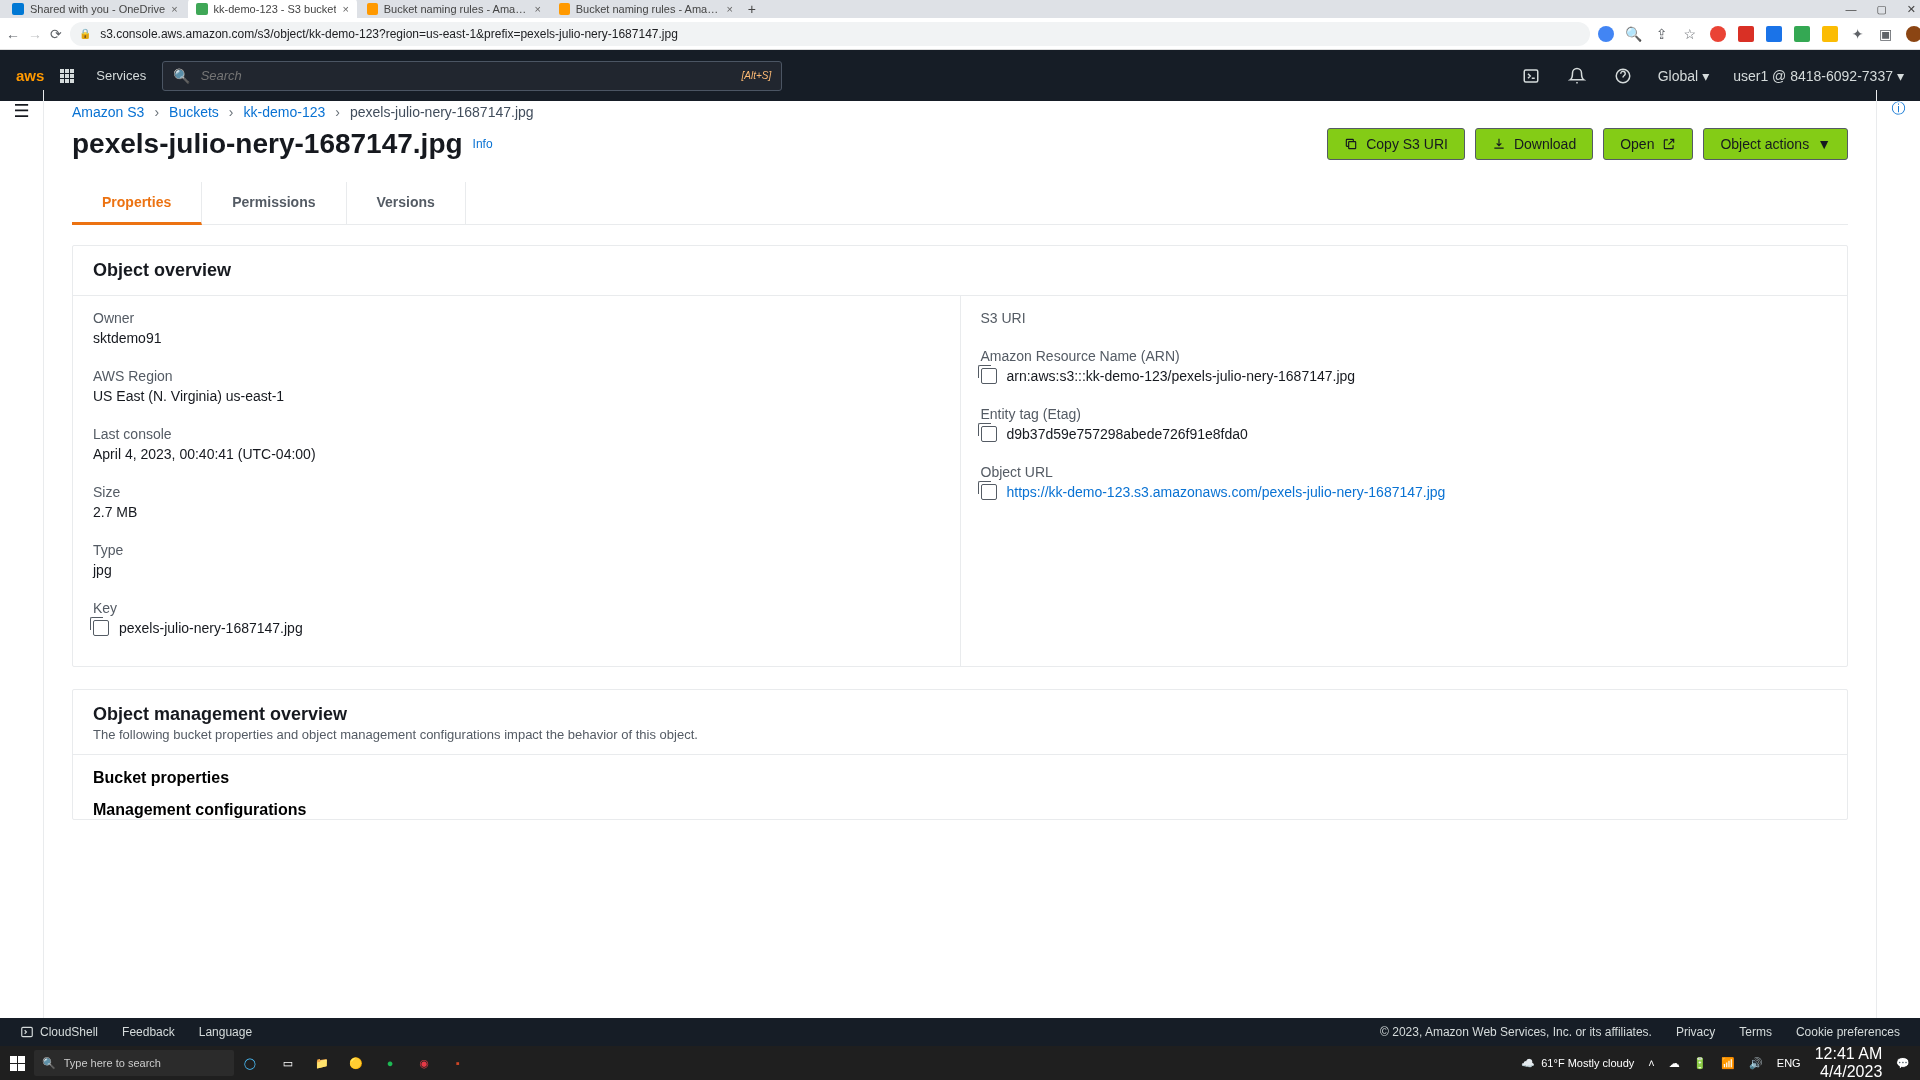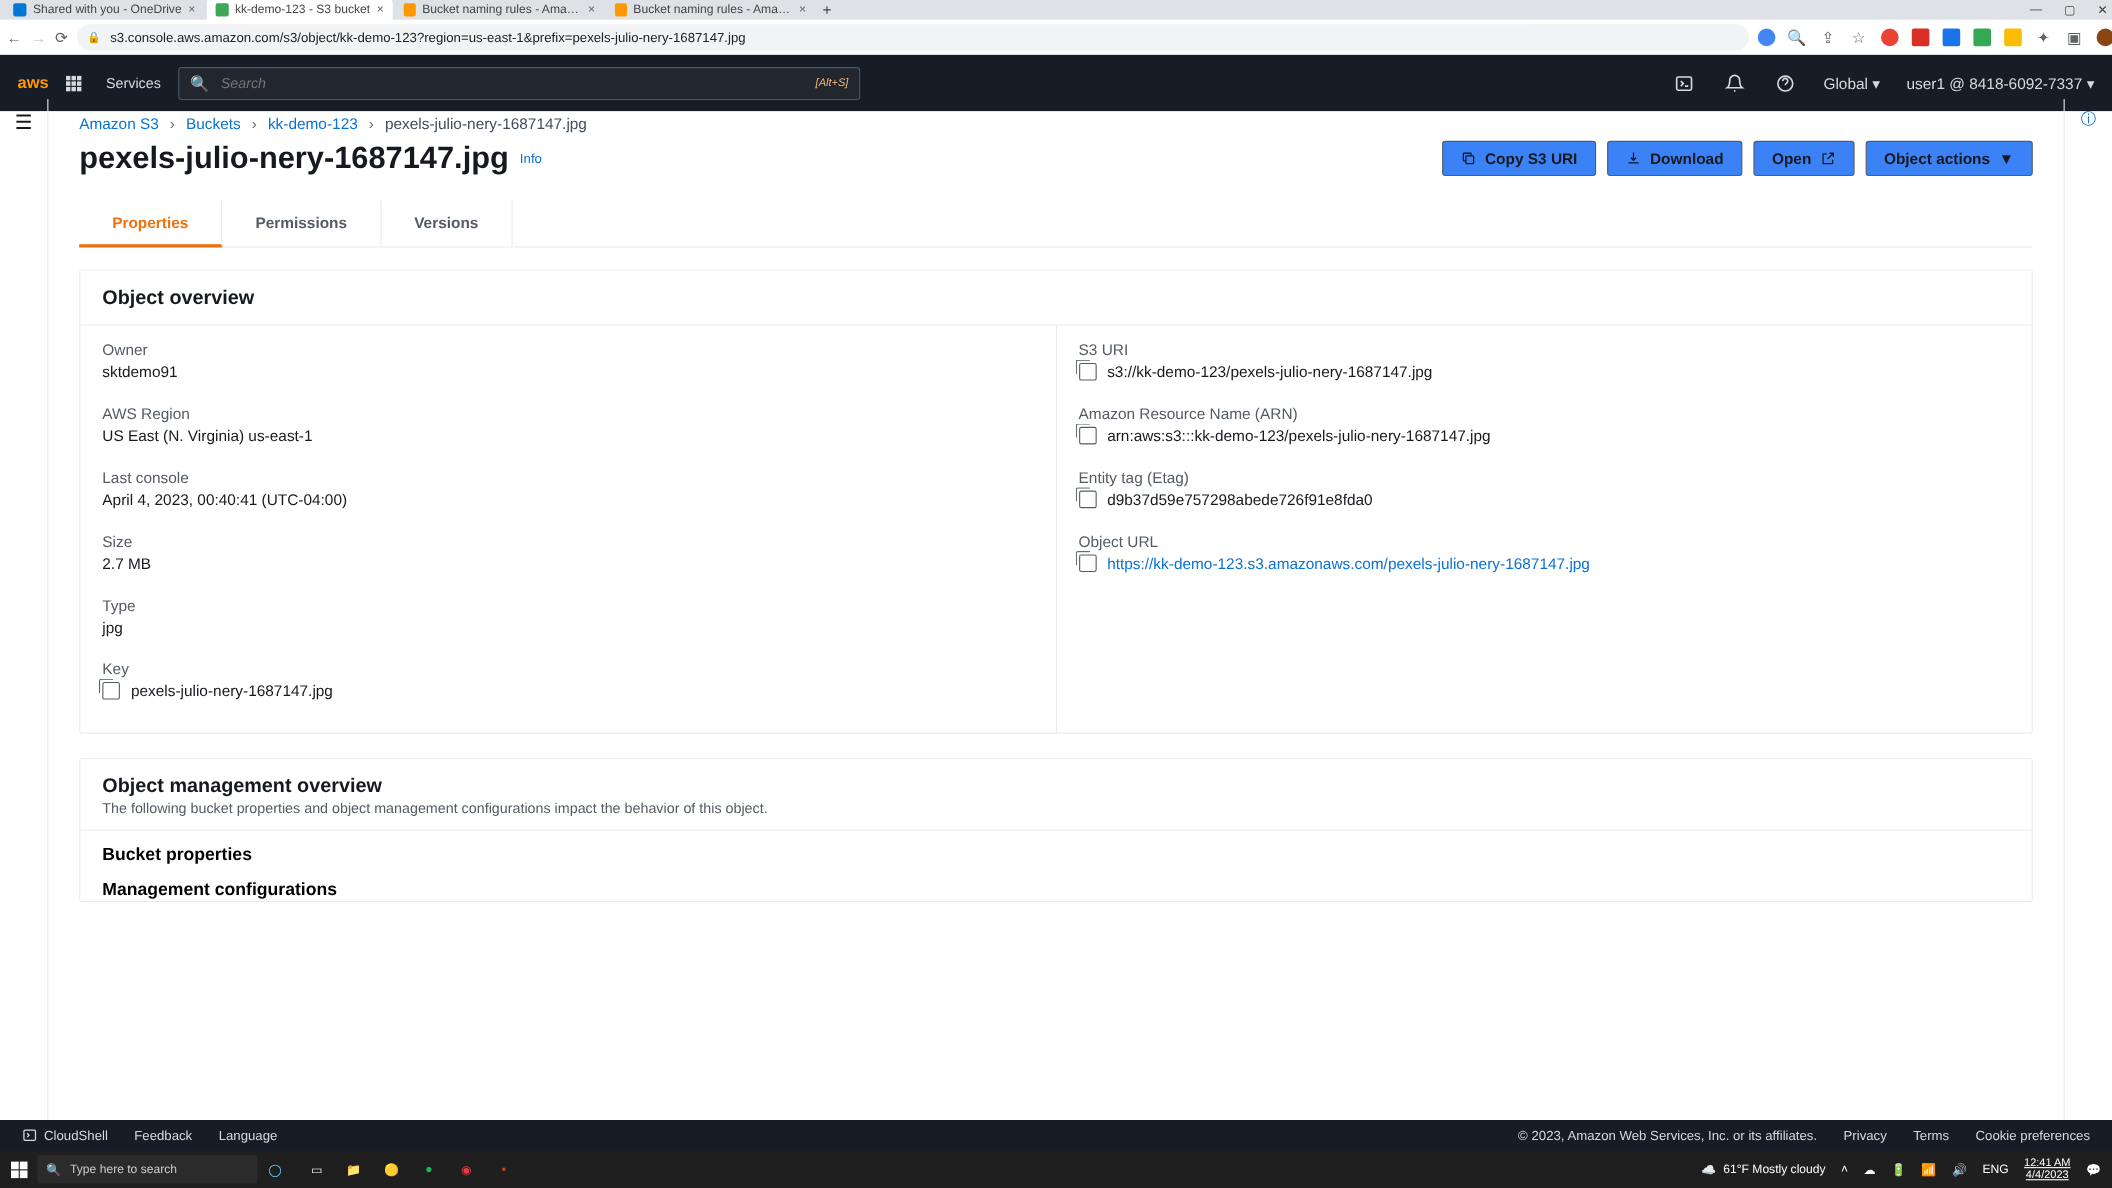--- a/index.html
+++ b/index.html
@@ -45,21 +45,21 @@
 
 .crumbs { display: flex; align-items: center; gap: 10px; font-size: 14px; margin-bottom: 8px; }
 .crumbs a { color: #0972d3; text-decoration: none; }
 .crumb-sep { color: #687078; }
 .crumb-now { color: #414d5c; }
 
 .header-row { display: flex; align-items: center; gap: 10px; margin-bottom: 22px; }
 .obj-title { font-size: 28px; font-weight: 700; color: #16191f; }
 .info-link { color: #0972d3; font-size: 12px; font-weight: 400; }
 .header-actions { margin-left: auto; display: flex; gap: 10px; }
-.aws-btn { border: 1px solid #545b64; background: #3b82f6; color: #16191f; padding: 7px 16px; border-radius: 3px; font-size: 14px; font-weight: 700; display: flex; align-items: center; gap: 8px; cursor: pointer; }
+.aws-btn { border: 1px solid #545b64; background: #84cc16; color: #16191f; padding: 7px 16px; border-radius: 3px; font-size: 14px; font-weight: 400; display: flex; align-items: center; gap: 8px; cursor: pointer; }
 .btn-ic{width:14px;height:14px;display:inline-block;}
 
 .tab-row { display: flex; border-bottom: 1px solid #e9ebed; margin-bottom: 20px; }
 .aws-tab { padding: 12px 30px; font-size: 14px; font-weight: 700; color: #545b64; border-right: 1px solid #e9ebed; cursor: pointer; }
 .aws-tab.on { color: #ec7211; border-bottom: 3px solid #ec7211; margin-bottom: -1px; }
 
 .panel { border: 1px solid #e9ebed; border-radius: 2px; margin-bottom: 22px; }
 .panel-hd { padding: 14px 20px; font-size: 18px; font-weight: 700; color: #16191f; }
 .panel-bd { border-top: 1px solid #e9ebed; display: flex; }
 .col { flex: 1; padding: 14px 20px 24px; }
@@ -82,21 +82,21 @@
 
 
 .taskbar { position: fixed; bottom: 0; left: 0; right: 0; height: 34px; background: #1f1f1f; display: flex; align-items: center; color: #fff; font-size: 11px; }
 .tb-start { width: 34px; height: 34px; display:flex;align-items:center;justify-content:center; }
 .win-logo{display:grid;grid-template-columns:7px 7px;grid-template-rows:7px 7px;gap:1px;}
 .win-logo span{background:#fff;}
 .tb-search { background:#2b2b2b; width:200px; height:26px; border-radius:2px; display:flex; align-items:center; padding:0 8px; gap:8px; color:#ccc;}
 .tb-icons { display:flex; gap:2px; margin-left:6px;}
 .tb-app { width:32px; height:32px; display:flex;align-items:center;justify-content:center;}
 .tb-right { margin-left:auto; display:flex; align-items:center; gap:14px; padding-right:10px;}
-.tb-clock { text-align:center; line-height:1.1; font-size:10px;text-decoration:underline;}
+.tb-clock { text-align:right; line-height:1.1; font-size:16px;}
 </style>
 </head>
 <body>
 
 <div class="chrome-top">
   <div class="tab inactive">
       <span class="tab-favicon" style="background:#0078d4"></span>
       <span class="tab-text">Shared with you - OneDrive</span>
       <span class="tab-close">×</span>
     </div>
@@ -279,24 +279,20 @@
               <div class="fld-l">Key</div>
               <div class="fld-v">
                 <span class="copy-ic"></span>
                 <span>pexels-julio-nery-1687147.jpg</span>
               </div>
             </div>
         </div>
         <div class="col">
           <div class="fld">
               <div class="fld-l">S3 URI</div>
-              <div class="fld-v">
-                <span class="copy-ic"></span>
-                <span>s3://kk-demo-123/pexels-julio-nery-1687147.jpg</span>
-              </div>
             </div>
           <div class="fld">
               <div class="fld-l">Amazon Resource Name (ARN)</div>
               <div class="fld-v">
                 <span class="copy-ic"></span>
                 <span>arn:aws:s3:::kk-demo-123/pexels-julio-nery-1687147.jpg</span>
               </div>
             </div>
           <div class="fld">
               <div class="fld-l">Entity tag (Etag)</div>

